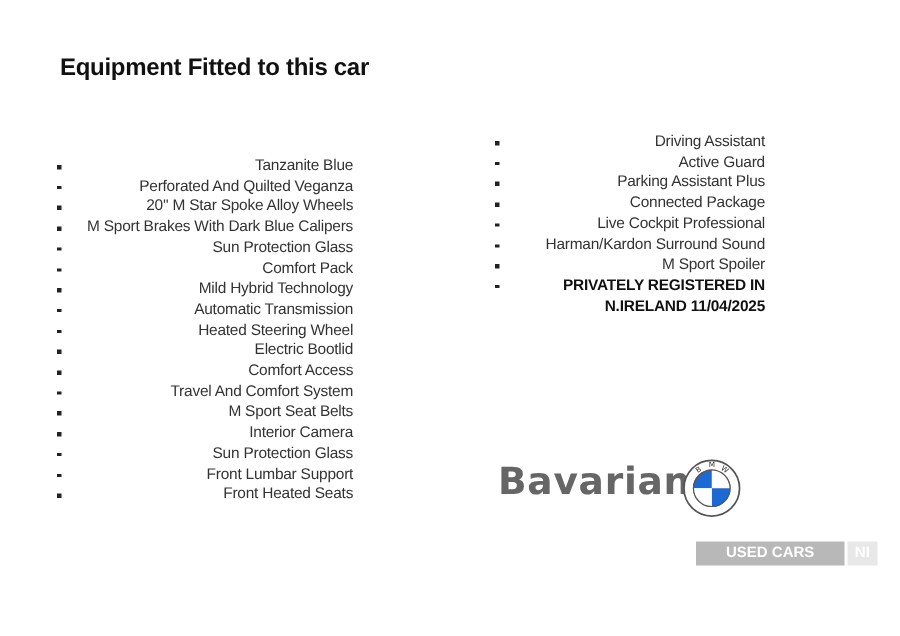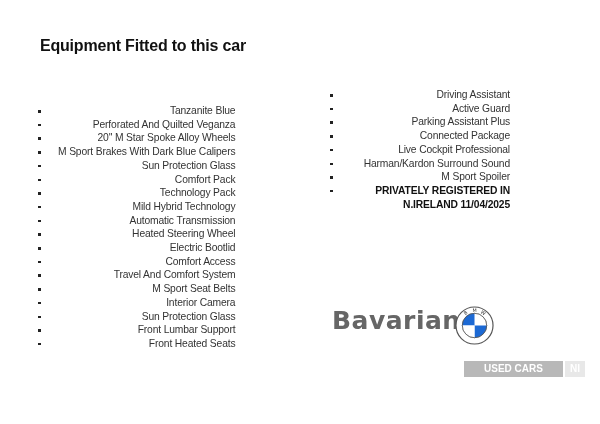--- a/index.html
+++ b/index.html
@@ -40,21 +40,20 @@
 
 <div class="title">Equipment Fitted to this car</div>
 
 <ul class="col" id="col-left">
   <li><span class="bullet"></span><span>Tanzanite Blue</span></li>
   <li><span class="bullet"></span><span>Perforated And Quilted Veganza</span></li>
   <li><span class="bullet"></span><span>20'' M Star Spoke Alloy Wheels</span></li>
   <li><span class="bullet"></span><span>M Sport Brakes With Dark Blue Calipers</span></li>
   <li><span class="bullet"></span><span>Sun Protection Glass</span></li>
   <li><span class="bullet"></span><span>Comfort Pack</span></li>
-  <li><span class="bullet"></span><span>Technology Pack</span></li>
   <li><span class="bullet"></span><span>Mild Hybrid Technology</span></li>
   <li><span class="bullet"></span><span>Automatic Transmission</span></li>
   <li><span class="bullet"></span><span>Heated Steering Wheel</span></li>
   <li><span class="bullet"></span><span>Electric Bootlid</span></li>
   <li><span class="bullet"></span><span>Comfort Access</span></li>
   <li><span class="bullet"></span><span>Travel And Comfort System</span></li>
   <li><span class="bullet"></span><span>M Sport Seat Belts</span></li>
   <li><span class="bullet"></span><span>Interior Camera</span></li>
   <li><span class="bullet"></span><span>Sun Protection Glass</span></li>
   <li><span class="bullet"></span><span>Front Lumbar Support</span></li>

